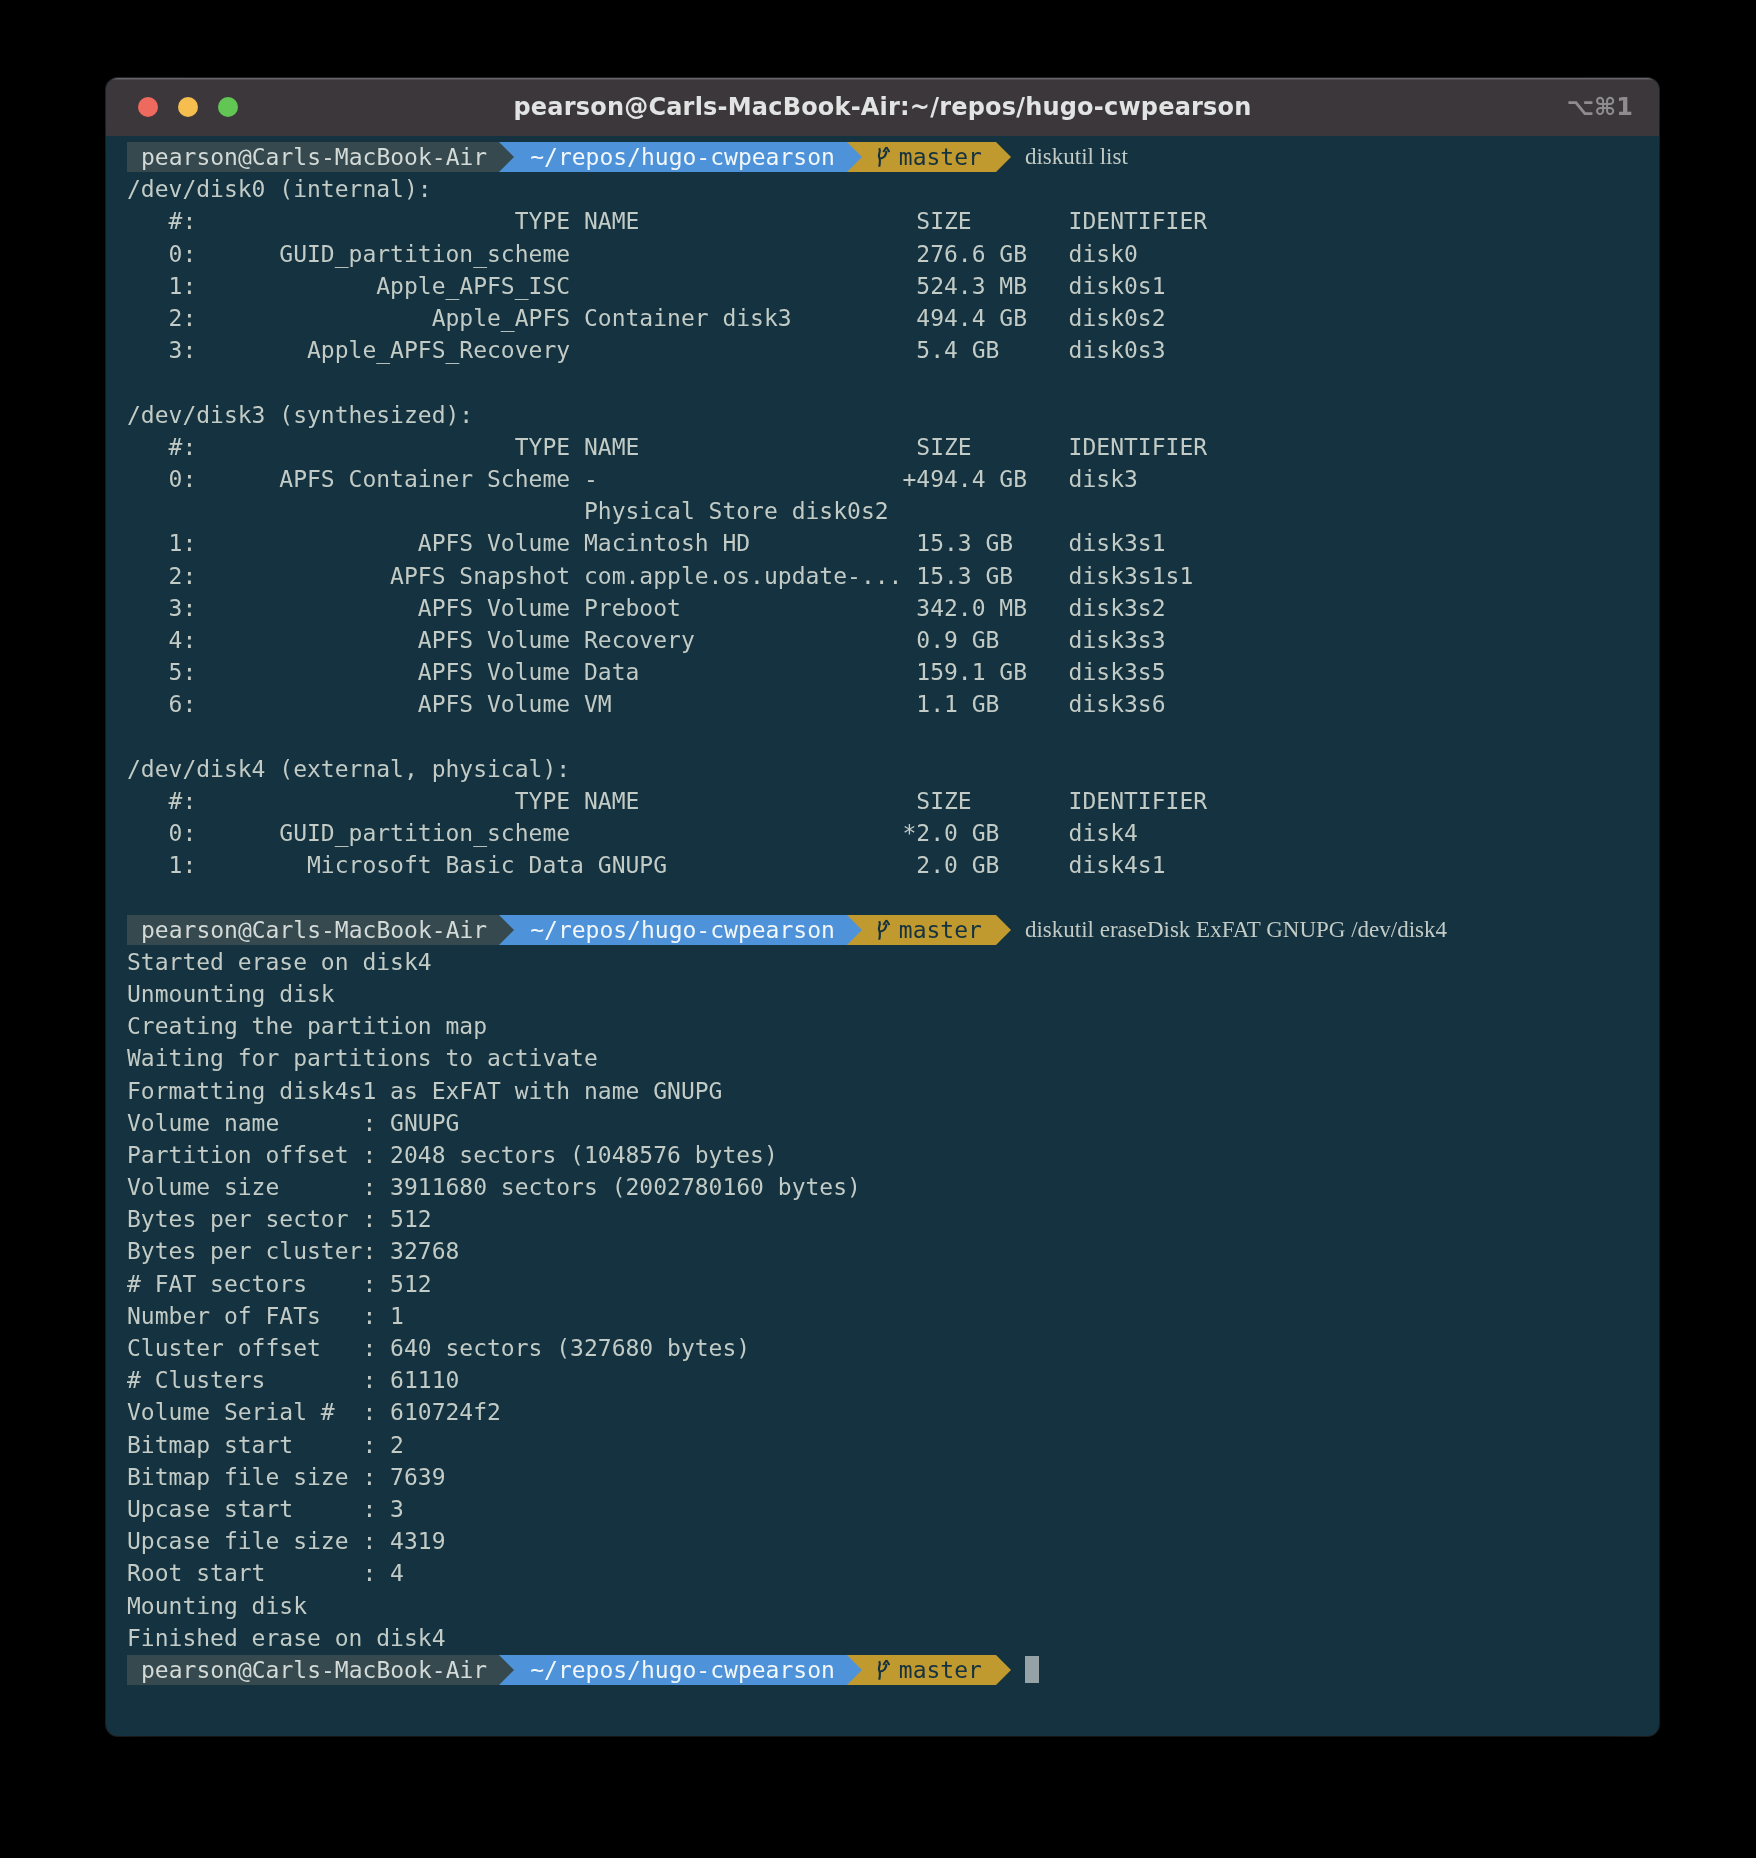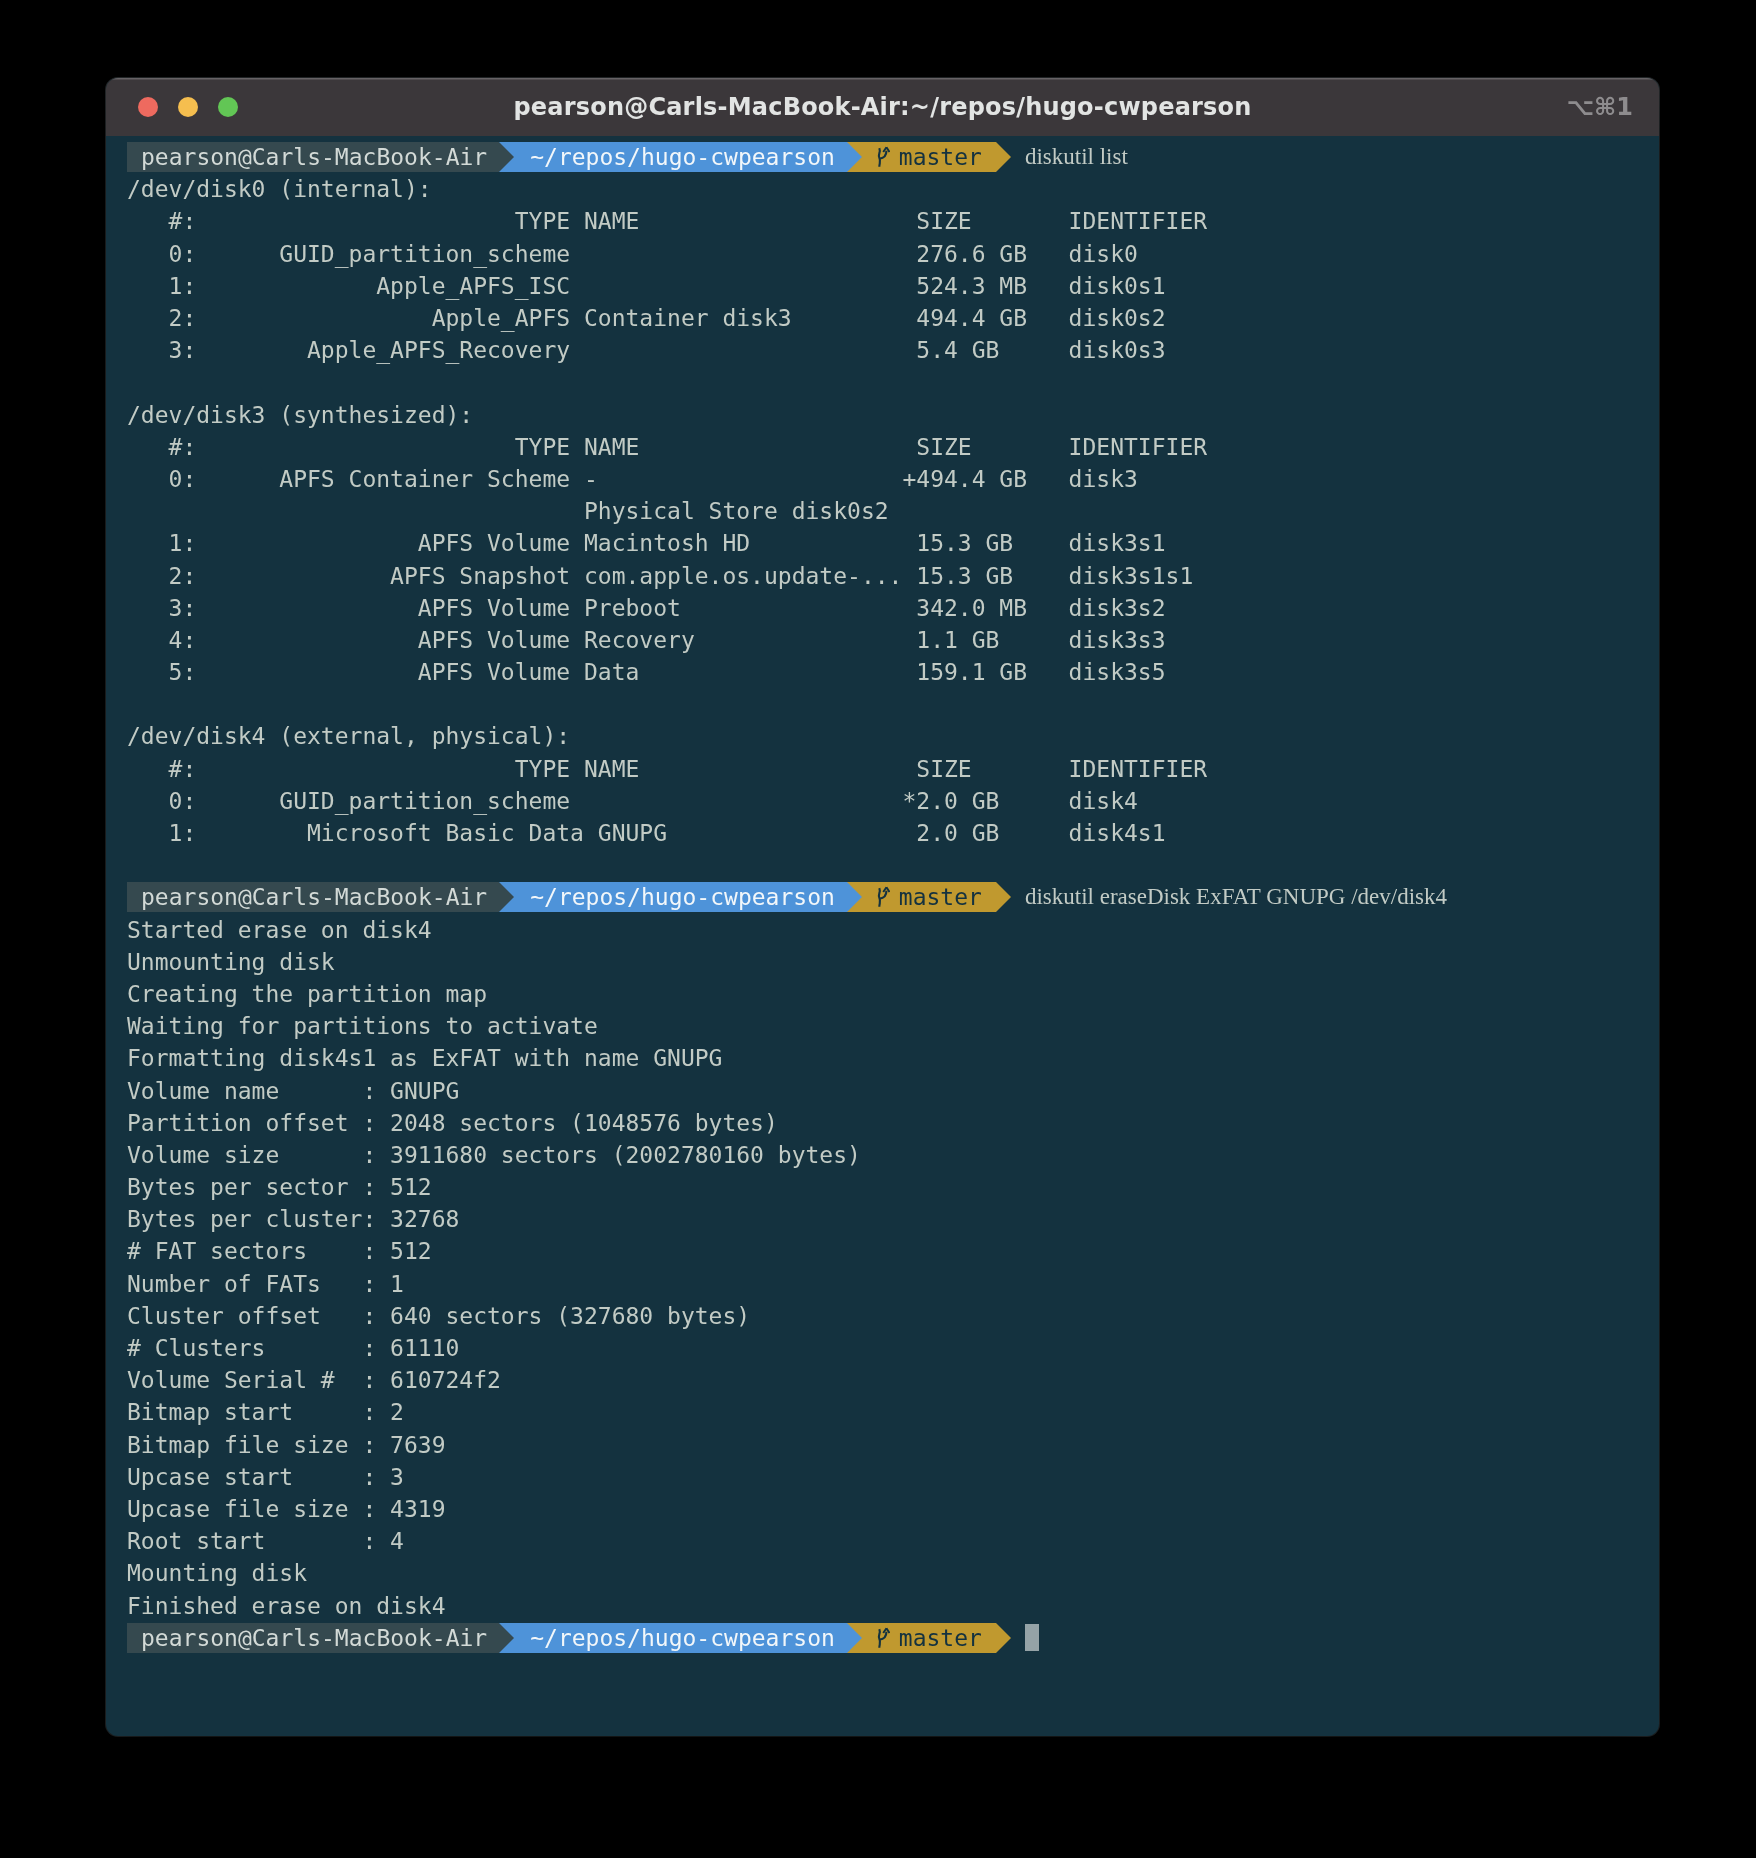--- a/index.html
+++ b/index.html
@@ -77,22 +77,23 @@
       <div class="line"><span class="out-text">   2:                 Apple_APFS Container disk3         494.4 GB   disk0s2</span></div>
       <div class="line"><span class="out-text">   3:        Apple_APFS_Recovery                         5.4 GB     disk0s3</span></div>
       <div class="line"><span class="out-text"></span></div>
       <div class="line"><span class="out-text">/dev/disk3 (synthesized):</span></div>
       <div class="line"><span class="out-text">   #:                       TYPE NAME                    SIZE       IDENTIFIER</span></div>
       <div class="line"><span class="out-text">   0:      APFS Container Scheme -                      +494.4 GB   disk3</span></div>
       <div class="line"><span class="out-text">                                 Physical Store disk0s2</span></div>
       <div class="line"><span class="out-text">   1:                APFS Volume Macintosh HD            15.3 GB    disk3s1</span></div>
       <div class="line"><span class="out-text">   2:              APFS Snapshot com.apple.os.update-... 15.3 GB    disk3s1s1</span></div>
       <div class="line"><span class="out-text">   3:                APFS Volume Preboot                 342.0 MB   disk3s2</span></div>
-      <div class="line"><span class="out-text">   4:                APFS Volume Recovery                1.1 GB     disk3s3</span></div>
+      <div class="line"><span class="out-text">   4:                APFS Volume Recovery                0.9 GB     disk3s3</span></div>
       <div class="line"><span class="out-text">   5:                APFS Volume Data                    159.1 GB   disk3s5</span></div>
+      <div class="line"><span class="out-text">   6:                APFS Volume VM                      1.1 GB     disk3s6</span></div>
       <div class="line"><span class="out-text"></span></div>
       <div class="line"><span class="out-text">/dev/disk4 (external, physical):</span></div>
       <div class="line"><span class="out-text">   #:                       TYPE NAME                    SIZE       IDENTIFIER</span></div>
       <div class="line"><span class="out-text">   0:      GUID_partition_scheme                        *2.0 GB     disk4</span></div>
       <div class="line"><span class="out-text">   1:        Microsoft Basic Data GNUPG                  2.0 GB     disk4s1</span></div>
       <div class="line"><span class="out-text"></span></div>
       <div class="line">
   <div class="pbar">
     <span class="seg host">pearson@Carls-MacBook-Air</span>
     <span class="arrow a1"></span>

